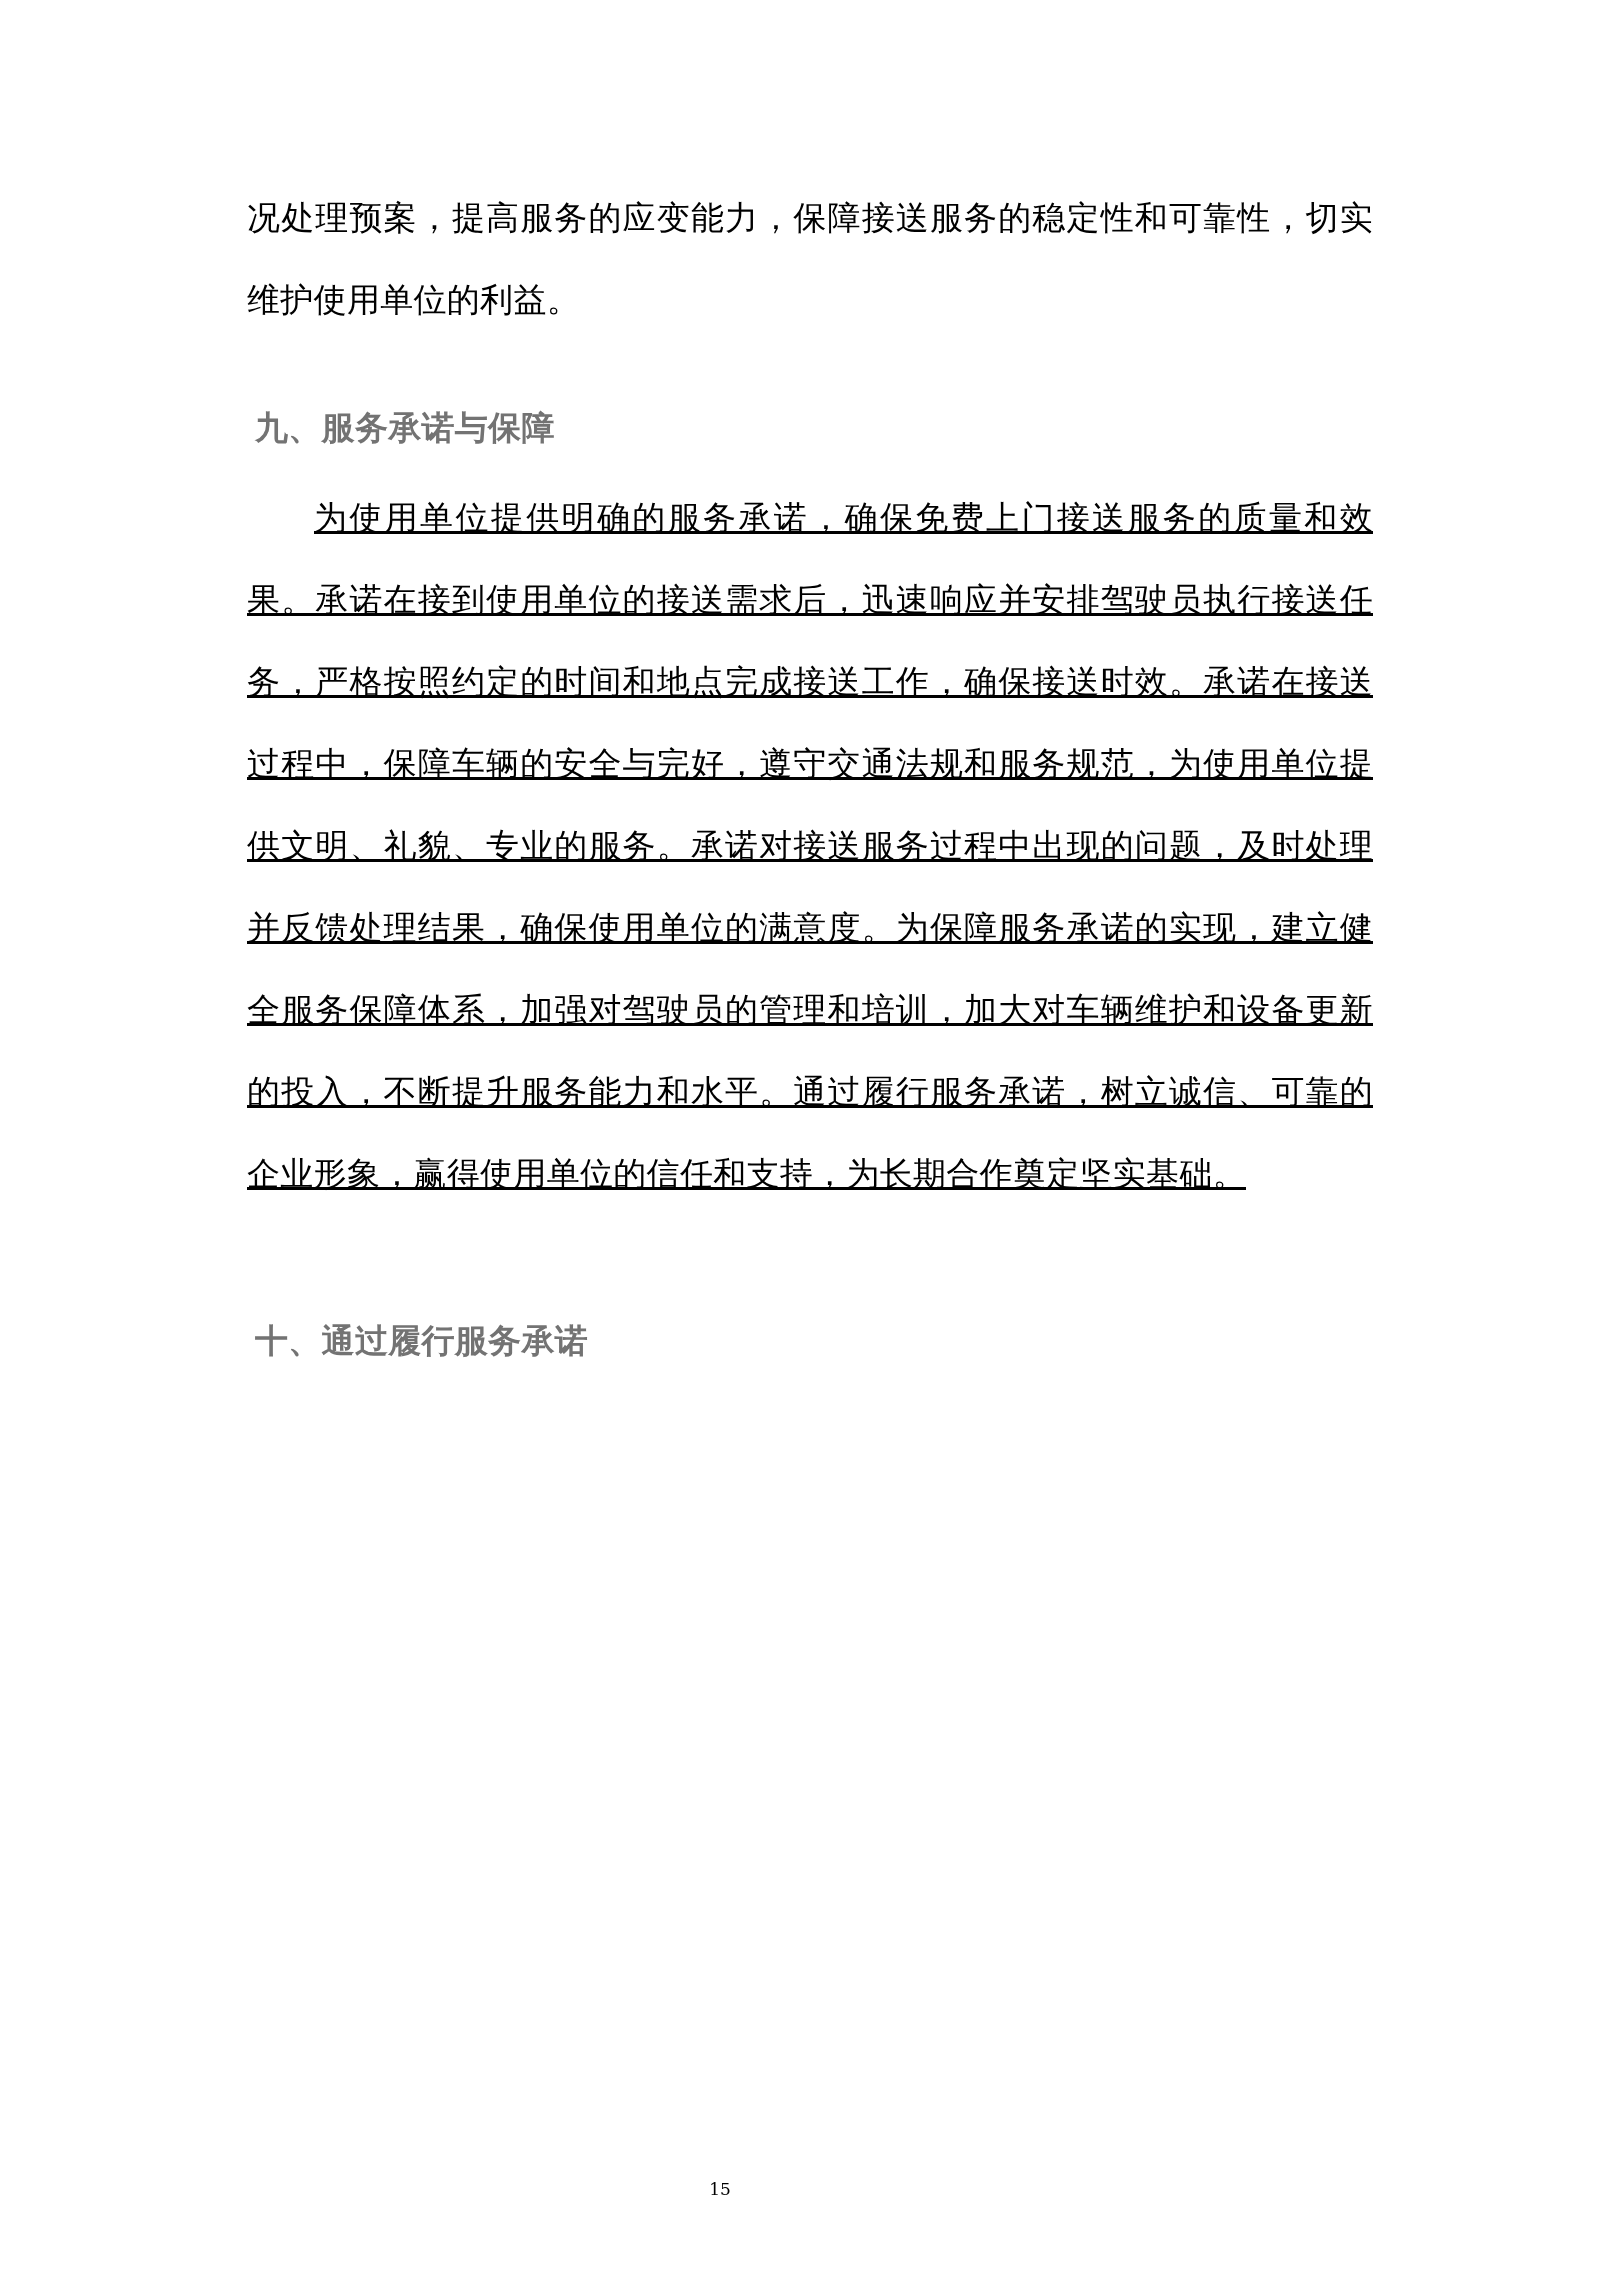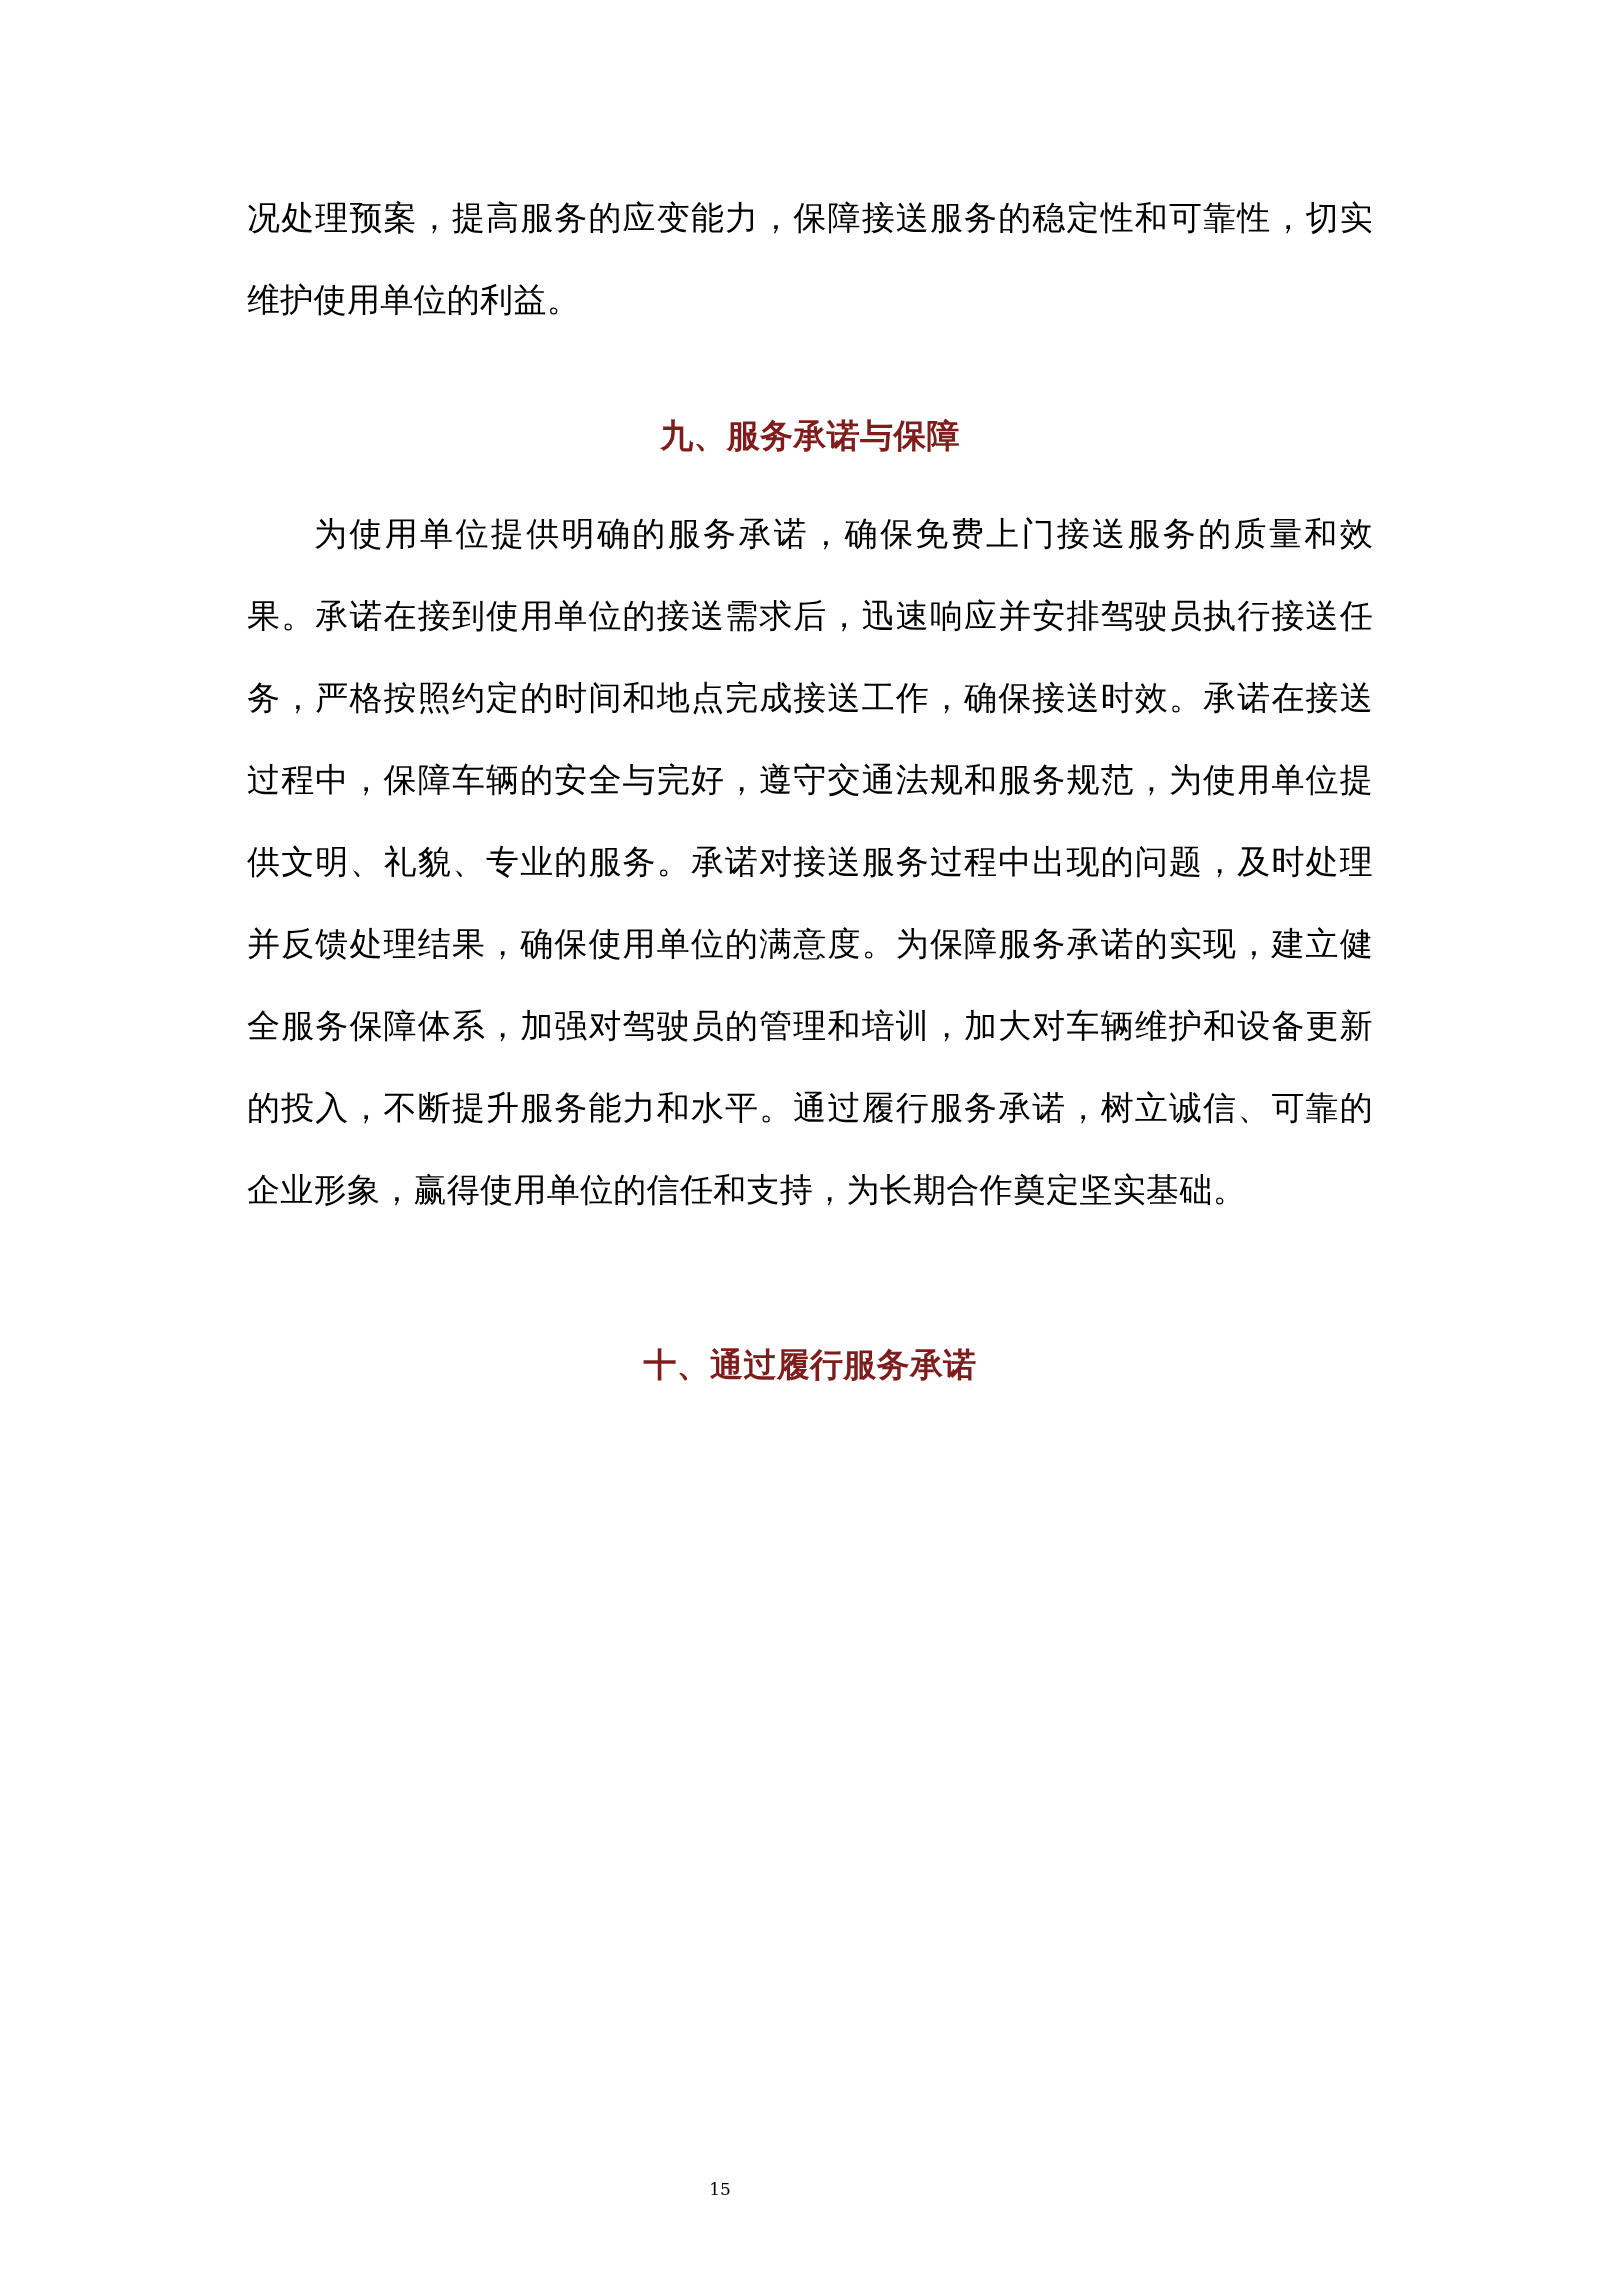--- a/index.html
+++ b/index.html
@@ -30,29 +30,29 @@
     letter-spacing: 0.3px;
     margin: 0;
     color: #000000;
     -webkit-font-feature-settings: normal;
   }
   .para.continued {
     text-indent: 0;
   }
   .para.indent {
     text-indent: 67px;
+    text-decoration: underline;
   }
   .heading {
     font-size: 33px;
     line-height: 82px;
-    margin: 16px;
+    margin: 8px;
     text-indent: 0;
     letter-spacing: 0.3px;
-    color: #7f1d1d;
-    text-align: center;
+    color: #737373;
   }
   .gap-before-heading {
     height: 38px;
   }
   .gap-section {
     height: 77px;
   }
   #page-number {
     position: absolute;
     left: 0;

